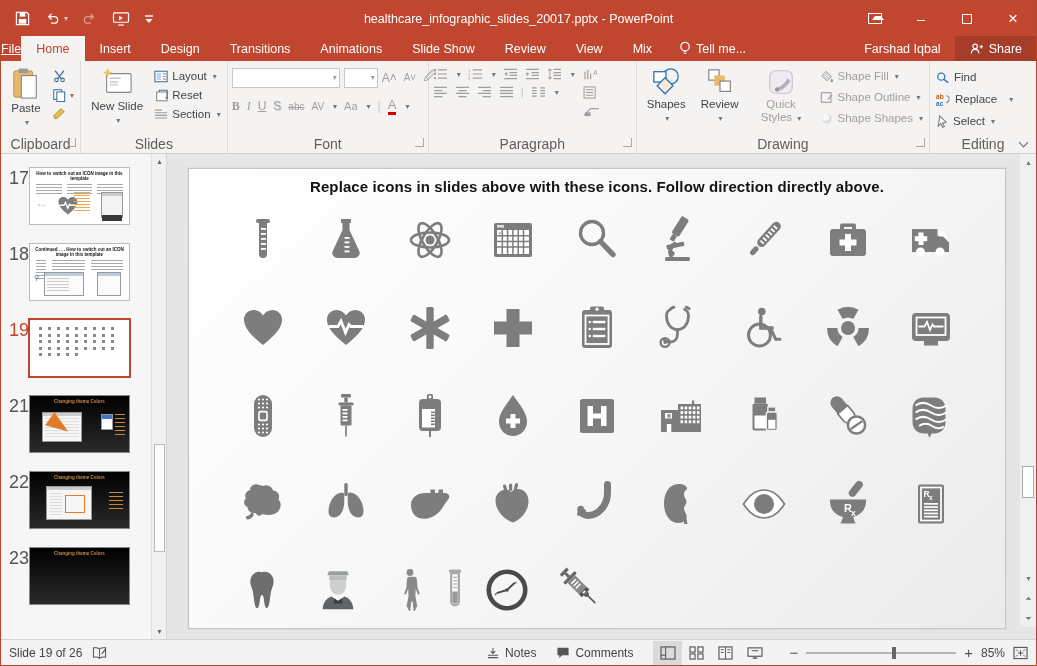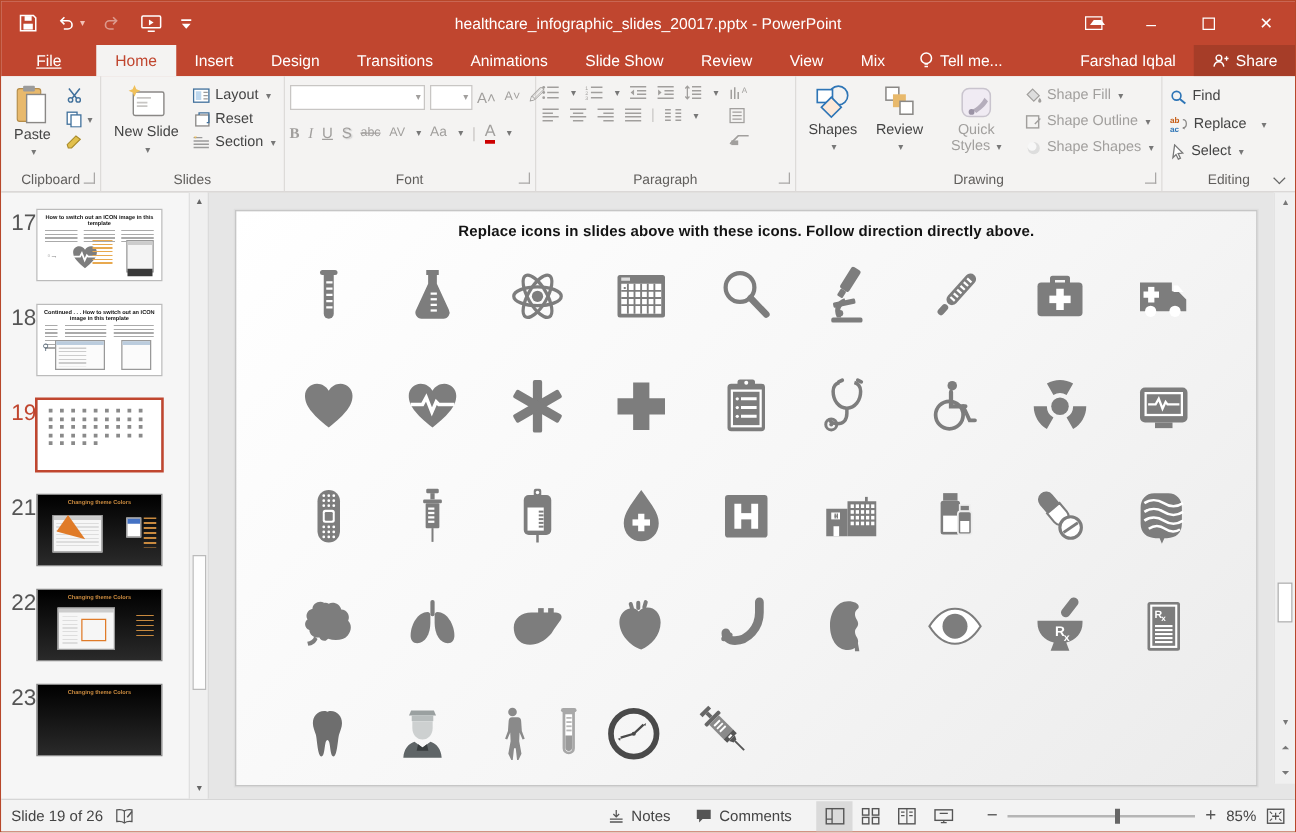--- a/index.html
+++ b/index.html
@@ -23,35 +23,35 @@
   .wbtn .maxbox { width:10px; height:10px; border:1px solid #fff; }
   .wbtn .ribopt { width:14px; height:11px; border:1px solid #fff; position:relative; }
   .wbtn .ribopt:after { content:""; position:absolute; left:3px; top:2px; width:6px;
     height:0; border-left:3px solid transparent; border-right:3px solid transparent;
     border-bottom:4px solid #fff; }
 
   
   .tabrow { height:25px; background:#C0462F; display:flex; align-items:stretch;
     color:#fff; font-size:12.5px; flex:0 0 auto; }
   .tab { padding:0 15px; display:flex; align-items:center; cursor:pointer; }
-  .tab.file { padding:0 28px;text-decoration:underline; }
+  .tab.file { padding:0 0;text-decoration:underline; }
   .tab.active { background:#f4f3f2; color:#C0462F; }
   .tellme { display:flex; align-items:center; gap:5px; padding:0 12px; cursor:pointer; }
   .right-tabs { margin-left:auto; display:flex; align-items:stretch; }
   .username { display:flex; align-items:center; padding:0 14px; }
   .sharebtn { background:#A63D28; display:flex; align-items:center; gap:6px;
     padding:0 14px; cursor:pointer; }
 
   
   .ribbon { height:93px; background:#f4f3f2; border-bottom:1px solid #d2d0ce;
     display:flex; flex:0 0 auto; position:relative; font-size:11.5px; color:#444; }
   .rgroup { display:flex; flex-direction:column; border-right:1px solid #dddbd9;
     padding:3px 4px 0 4px; position:relative; }
   .rgroup-body { flex:1; display:flex; align-items:flex-start; gap:3px; }
-  .rgroup-footer { height:17px; font-size:11px; color:#605e5c; text-align:right;
+  .rgroup-footer { height:17px; font-size:14px; color:#605e5c; text-align:right;
     display:flex; align-items:center; justify-content:center; gap:4px; padding-bottom:2px; }
   .launcher { width:9px; height:9px; border-left:1px solid #8a8886;
     border-bottom:1px solid #8a8886; position:absolute; right:4px; bottom:6px;
     transform:rotate(-90deg); opacity:.7; cursor:pointer; }
   .bigbtn { display:flex; flex-direction:column; align-items:center; gap:1px;
     padding:3px 6px; cursor:pointer; border-radius:2px; }
   .bigbtn .lbl { text-align:center; line-height:1.15; }
   .dd { font-size:8px; color:#777; margin-left:2px; }
   .smallcol { display:flex; flex-direction:column; gap:3px; padding-top:4px; }
   .sbtn { display:flex; align-items:center; gap:2px; cursor:pointer; padding:1px 2px;
@@ -106,21 +106,21 @@
     font-size:7px; display:flex; align-items:center; justify-content:center; cursor:pointer; }
   .p-up { top:0; }  .p-down { bottom:0; }
   .p-thumb { position:absolute; left:1.5px; width:11px; background:#fdfdfd;
     border:1px solid #bbb; cursor:grab; }
 
   
   .editor { flex:1; position:relative; min-width:0; }
   .slide { position:absolute; left:21px; top:14px; width:818px; height:461px;
     background:linear-gradient(135deg,#ffffff 0%,#f6f6f6 55%,#ebebeb 100%);
     border:1px solid #c6c6c6; box-shadow:0 0 0 1px rgba(0,0,0,.03); }
-  .slide-title { text-align:center; font-size:12px; font-weight:bold; color:#141414;
+  .slide-title { text-align:center; font-size:15px; font-weight:bold; color:#141414;
     padding-top:9px; letter-spacing:.1px; }
   .icon-grid { display:grid; grid-template-columns:repeat(9,1fr); width:752px;
     margin:2px auto 0 auto; }
   .cell { height:86px; display:flex; align-items:center; justify-content:center; cursor:pointer; }
   .cell svg { display:block; }
   .row5 { position:relative; height:86px; }
   .row5 .cell { position:absolute; top:0; height:86px; }
 
   
   .vscroll { position:absolute; right:0; top:0; bottom:12px; width:17px;

